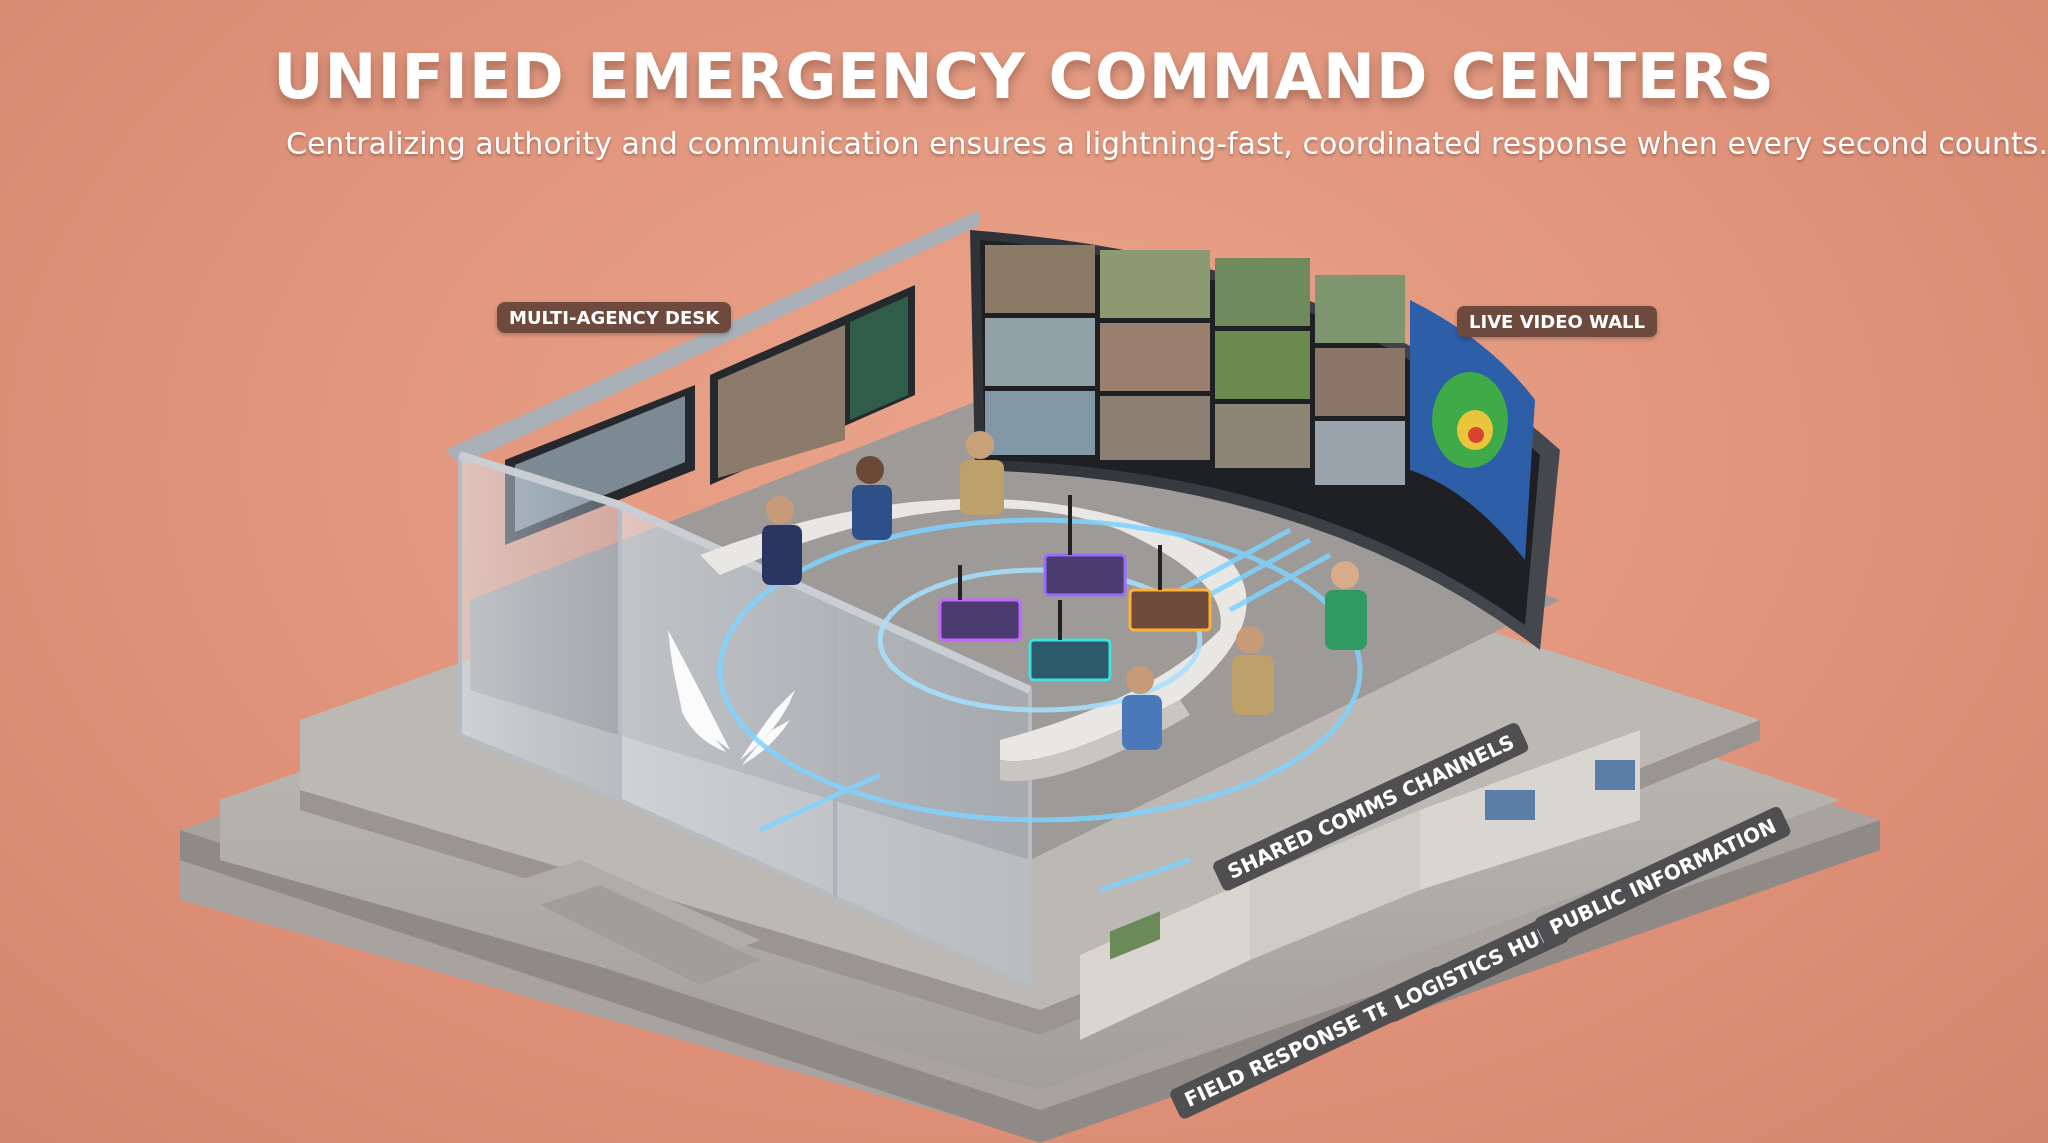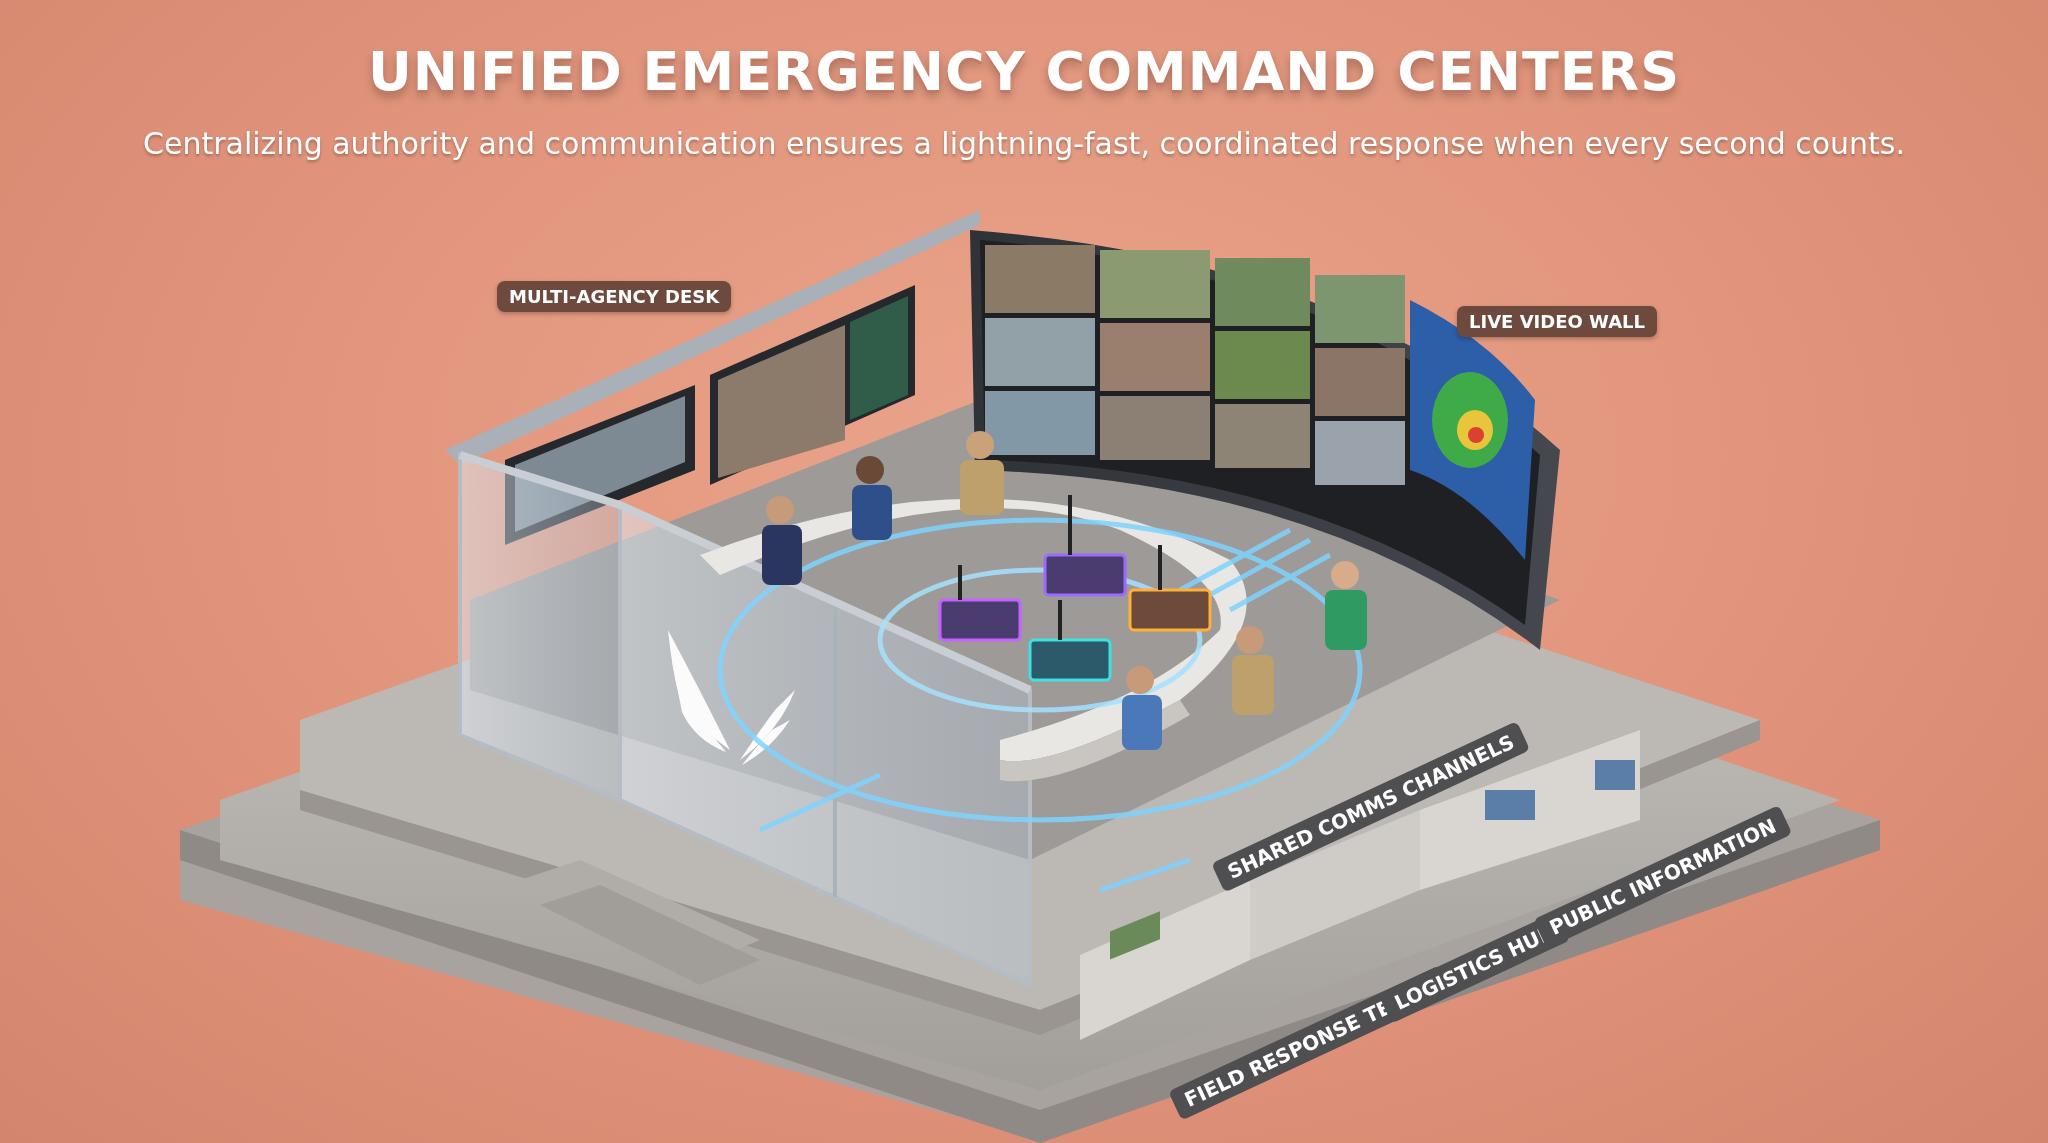--- a/index.html
+++ b/index.html
@@ -1,19 +1,19 @@
 <!DOCTYPE html>
 <html><head>
 <meta charset="utf-8">
 <style>
   html,body{margin:0;padding:0;}
   body{width:2048px;height:1143px;overflow:hidden;background:#e3967e;font-family:"Liberation Sans",sans-serif;position:relative;}
   .bg{position:absolute;inset:0;background:radial-gradient(ellipse at 50% 40%,#eaa48b 0%,#df9279 60%,#d4856d 100%);}
-  .title{position:absolute;left:0;right:0;top:40px;text-align:center;font-family:"DejaVu Sans",sans-serif;font-weight:900;font-size:54px;letter-spacing:1px;color:#fff;text-shadow:0 3px 0 #c07a64,0 6px 10px rgba(0,0,0,.25);}
-  .subtitle{position:absolute;left:0;right:0;top:126px;text-align:center;font-family:"DejaVu Sans",sans-serif;font-size:30px;color:#fff;text-shadow:0 2px 3px rgba(0,0,0,.3);}
+  .title{position:absolute;left:0;right:0;top:40px;text-align:center;font-family:"DejaVu Sans",sans-serif;font-weight:900;font-size:62px;letter-spacing:1px;color:#fff;text-shadow:0 3px 0 #c07a64,0 6px 10px rgba(0,0,0,.25);}
+  .subtitle{position:absolute;left:0;right:0;top:126px;text-align:right;font-family:"DejaVu Sans",sans-serif;font-size:30px;color:#fff;text-shadow:0 2px 3px rgba(0,0,0,.3);}
   .pill{position:absolute;background:#6e4a3e;color:#fff;font-family:"DejaVu Sans",sans-serif;font-weight:bold;font-size:18px;padding:5px 12px;border-radius:8px;white-space:nowrap;box-shadow:0 2px 4px rgba(0,0,0,.25);}
   .rot{position:absolute;background:#4f4f52;color:#fff;font-family:"DejaVu Sans",sans-serif;font-weight:bold;font-size:20px;padding:4px 12px;border-radius:6px;white-space:nowrap;transform-origin:left center;}
   svg{position:absolute;left:0;top:0;}
 </style>
 </head>
 <body>
 
 <div class="bg"></div>
 
 <div class="title">UNIFIED EMERGENCY COMMAND CENTERS</div>
@@ -140,19 +140,19 @@
   <g>
     <polygon points="1080,955 1250,880 1250,960 1080,1040" fill="#d9d6d2"></polygon>
     <polygon points="1250,880 1420,810 1420,890 1250,960" fill="#cfccc8"></polygon>
     <polygon points="1420,810 1640,730 1640,820 1420,890" fill="#d9d6d2"></polygon>
     <rect x="1110" y="930" width="50" height="28" fill="#6b8a5a" transform="skewY(-22) translate(0,450)"></rect>
     <rect x="1485" y="790" width="50" height="30" fill="#5a7ea8"></rect>
     <rect x="1595" y="760" width="40" height="30" fill="#5a7ea8"></rect>
   </g>
 </svg>
 
-<div class="pill" style="left:497px;top:281px;text-align:right;">MULTI-AGENCY DESK</div>
+<div class="pill" style="left:497px;top:302px;text-align:right;">MULTI-AGENCY DESK</div>
 <div class="pill" style="left:1457px;top:306px;border-radius:7px;">LIVE VIDEO WALL</div>
 
 <div class="rot" style="left:1218px;top:862px;transform:rotate(-25deg);">SHARED COMMS CHANNELS</div>
 <div class="rot" style="left:1175px;top:1090px;transform:rotate(-25deg);">FIELD RESPONSE TEAMS</div>
 <div class="rot" style="left:1385px;top:993px;transform:rotate(-25deg);">LOGISTICS HUB</div>
 <div class="rot" style="left:1540px;top:918px;transform:rotate(-25deg);">PUBLIC INFORMATION</div>
 
 </body></html>

